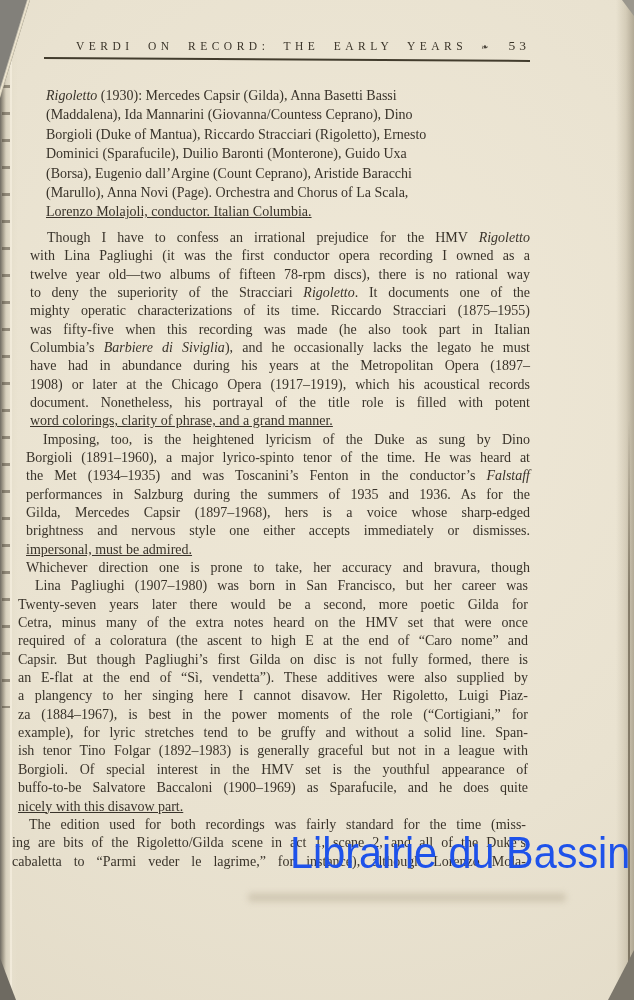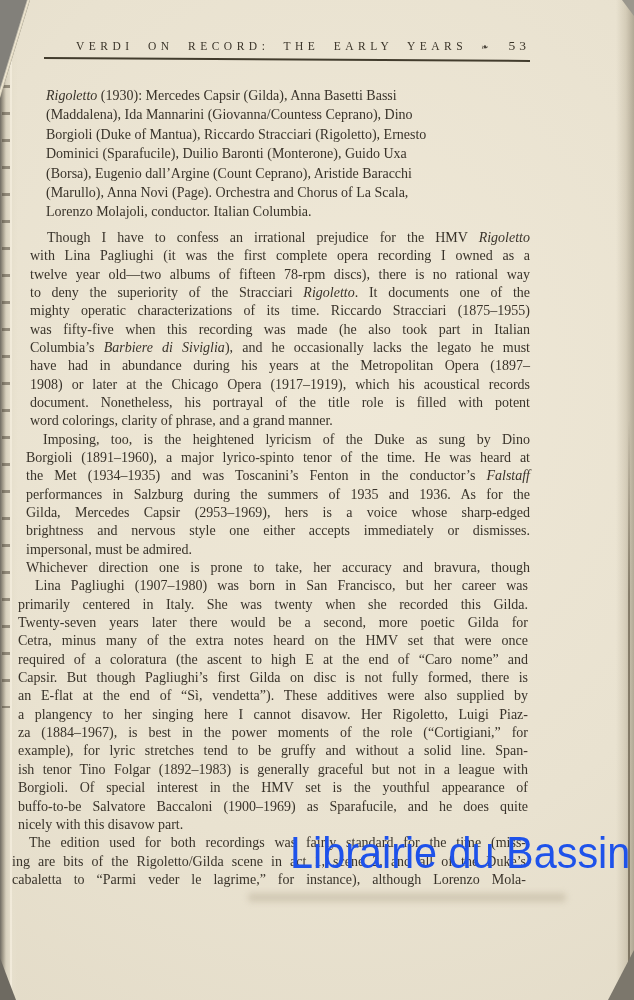--- a/index.html
+++ b/index.html
@@ -74,21 +74,21 @@
 
   
   .text-block{
     position:absolute;left:0;top:86px;width:100%;
     font-size:14px;color:#39332a;
   }
   .line{
     text-align:justify;text-align-last:justify;
     line-height:18.35px;white-space:normal;
   }
-  .lastline{text-align-last:left;}
+  .lastline{text-align-last:left;text-decoration:underline;}
   .entry{margin:0 0 7px 46px;width:470px;}
   .entry .line{text-align:center;text-align-last:left;line-height:19.4px;}
   .paragraph .line:first-child{text-indent:17px;}
   .b1{margin-left:30px;width:500px;}
   .b2{margin-left:26px;width:504px;}
   .b3{margin-left:18px;width:510px;}
   .b4{margin-left:12px;width:514px;}
 
   
   .ghost{
@@ -130,44 +130,43 @@
           <div class="line"><i>Rigoletto</i> (1930): Mercedes Capsir (Gilda), Anna Basetti Bassi</div>
           <div class="line">(Maddalena), Ida Mannarini (Giovanna/Countess Ceprano), Dino</div>
           <div class="line">Borgioli (Duke of Mantua), Riccardo Stracciari (Rigoletto), Ernesto</div>
           <div class="line">Dominici (Sparafucile), Duilio Baronti (Monterone), Guido Uxa</div>
           <div class="line">(Borsa), Eugenio dall’Argine (Count Ceprano), Aristide Baracchi</div>
           <div class="line">(Marullo), Anna Novi (Page). Orchestra and Chorus of La Scala,</div>
           <div class="line lastline">Lorenzo Molajoli, conductor. Italian Columbia.</div>
         </div>
         <div class="block paragraph b1">
           <div class="line">Though I have to confess an irrational prejudice for the HMV <i>Rigoletto</i></div>
-          <div class="line">with Lina Pagliughi (it was the first complete opera recording I owned as a</div>
+          <div class="line">with Lina Pagliughi (it was the first conductor opera recording I owned as a</div>
           <div class="line">twelve year old—two albums of fifteen 78-rpm discs), there is no rational way</div>
           <div class="line">to deny the superiority of the Stracciari <i>Rigoletto</i>. It documents one of the</div>
           <div class="line">mighty operatic characterizations of its time. Riccardo Stracciari (1875–1955)</div>
           <div class="line">was fifty-five when this recording was made (he also took part in Italian</div>
           <div class="line">Columbia’s <i>Barbiere di Siviglia</i>), and he occasionally lacks the legato he must</div>
           <div class="line">have had in abundance during his years at the Metropolitan Opera (1897–</div>
           <div class="line">1908) or later at the Chicago Opera (1917–1919), which his acoustical records</div>
           <div class="line">document. Nonetheless, his portrayal of the title role is filled with potent</div>
           <div class="line lastline">word colorings, clarity of phrase, and a grand manner.</div>
         </div>
         <div class="block paragraph b2">
           <div class="line">Imposing, too, is the heightened lyricism of the Duke as sung by Dino</div>
           <div class="line">Borgioli (1891–1960), a major lyrico-spinto tenor of the time. He was heard at</div>
           <div class="line">the Met (1934–1935) and was Toscanini’s Fenton in the conductor’s <i>Falstaff</i></div>
           <div class="line">performances in Salzburg during the summers of 1935 and 1936. As for the</div>
-          <div class="line">Gilda, Mercedes Capsir (2953–1969), hers is a voice whose sharp-edged</div>
+          <div class="line">Gilda, Mercedes Capsir (1897–1968), hers is a voice whose sharp-edged</div>
           <div class="line">brightness and nervous style one either accepts immediately or dismisses.</div>
           <div class="line lastline">impersonal, must be admired.</div>
           <div class="line">Whichever direction one is prone to take, her accuracy and bravura, though</div>
         </div>
         <div class="block paragraph b3">
           <div class="line">Lina Pagliughi (1907–1980) was born in San Francisco, but her career was</div>
-          <div class="line">primarily centered in Italy. She was twenty when she recorded this Gilda.</div>
           <div class="line">Twenty-seven years later there would be a second, more poetic Gilda for</div>
           <div class="line">Cetra, minus many of the extra notes heard on the HMV set that were once</div>
           <div class="line">required of a coloratura (the ascent to high E at the end of “Caro nome” and</div>
           <div class="line">Capsir. But though Pagliughi’s first Gilda on disc is not fully formed, there is</div>
           <div class="line">an E-flat at the end of “Sì, vendetta”). These additives were also supplied by</div>
           <div class="line">a plangency to her singing here I cannot disavow. Her Rigoletto, Luigi Piaz-</div>
           <div class="line">za (1884–1967), is best in the power moments of the role (“Cortigiani,” for</div>
           <div class="line">example), for lyric stretches tend to be gruffy and without a solid line. Span-</div>
           <div class="line">ish tenor Tino Folgar (1892–1983) is generally graceful but not in a league with</div>
           <div class="line">Borgioli. Of special interest in the HMV set is the youthful appearance of</div>

